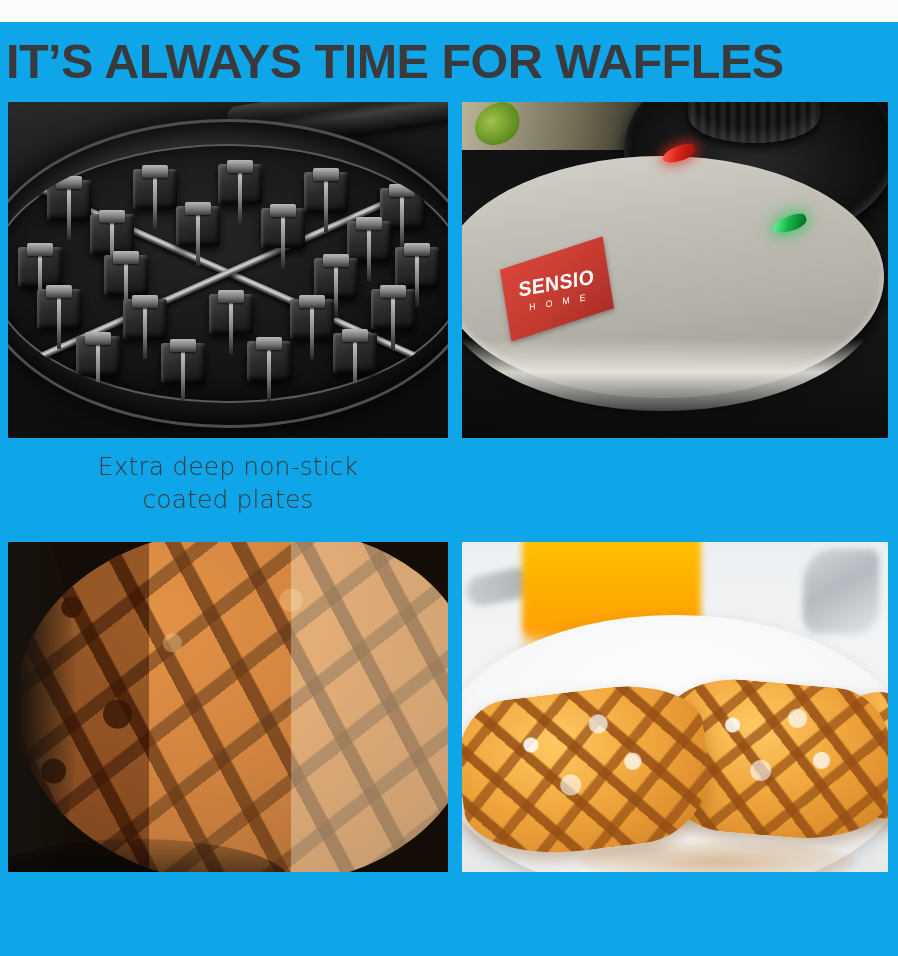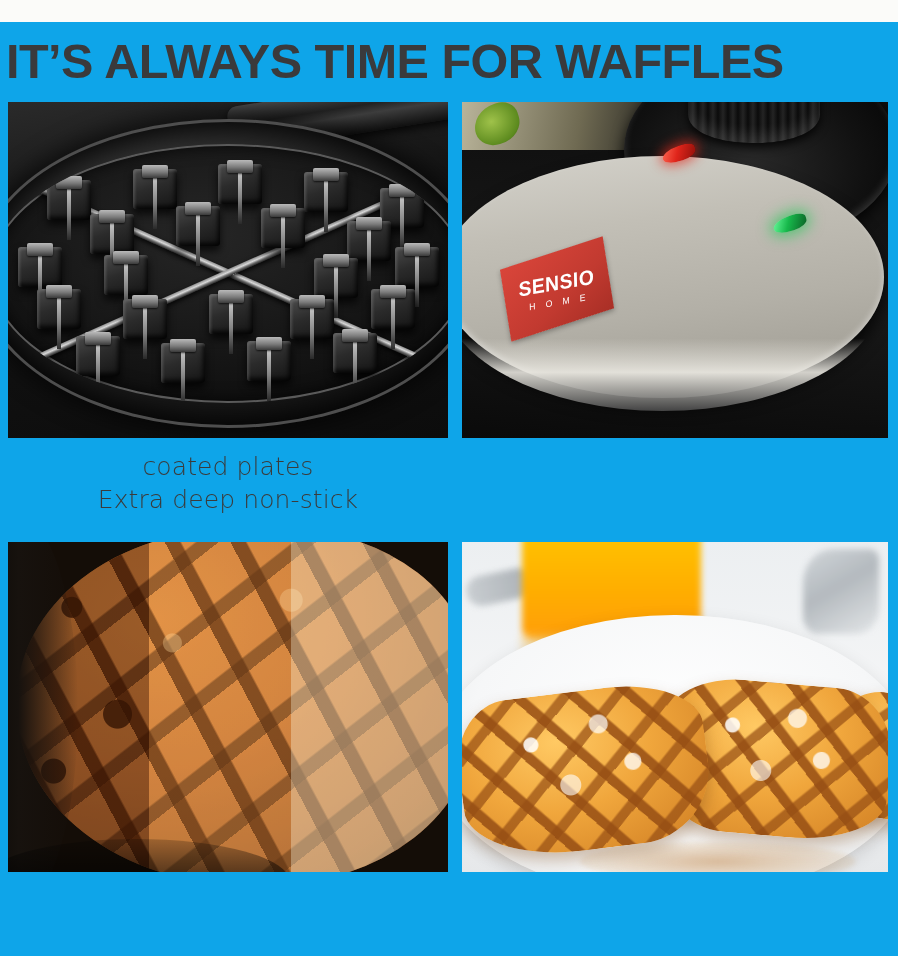--- a/index.html
+++ b/index.html
@@ -452,22 +452,22 @@
               <div class="post" style="left:80%;  top:56%;"></div>
               <div class="post" style="left:18%;  top:74%;"></div>
               <div class="post" style="left:36%;  top:77%;"></div>
               <div class="post" style="left:54%;  top:76%;"></div>
               <div class="post" style="left:72%;  top:73%;"></div>
             </div>
           </div>
         </div>
       </div>
       <div class="caption cap-top">
+        <div>Extra deep non-stick</div>
         <div>coated plates</div>
-        <div>Extra deep non-stick</div>
       </div>
     </div>
 
     <div class="cell cell-tr">
       <div class="photo">
         <div class="lid-bg"></div>
         <div class="lid-top-strip"></div>
         <div class="lid-leaf"></div>
         <div class="lid-hub"></div>
         <div class="lid-plate">

